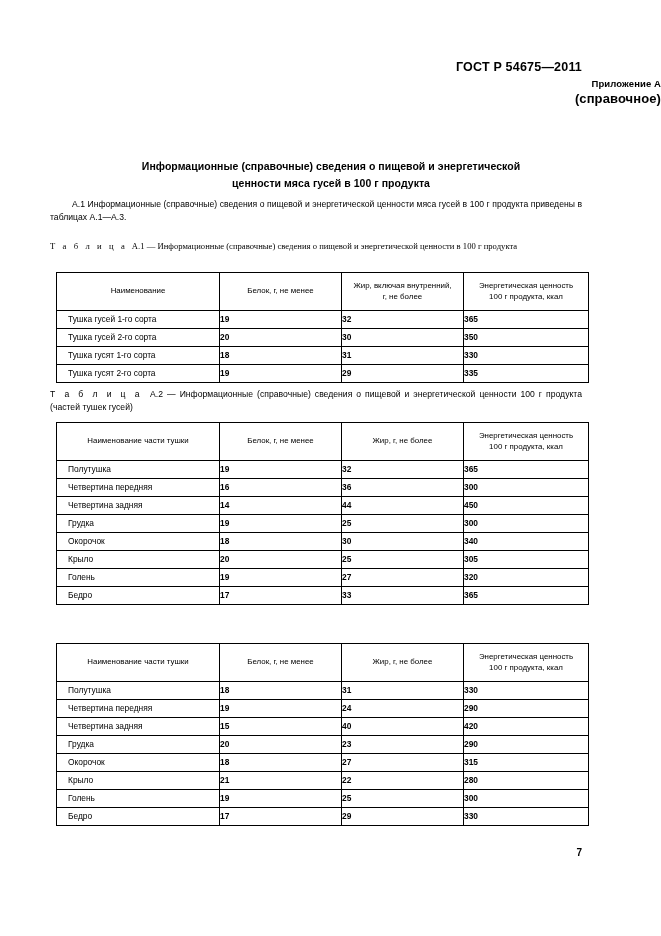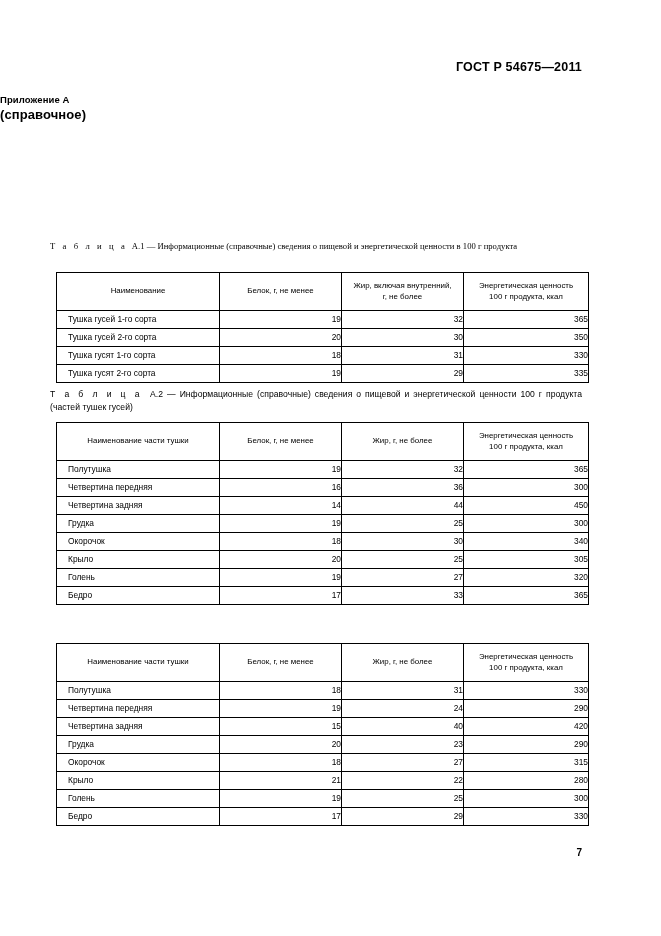--- a/index.html
+++ b/index.html
@@ -30,24 +30,24 @@
     right: 79px;
     font-size: 12.5px;
     font-weight: bold;
     letter-spacing: 0.2px;
     white-space: nowrap;
   }
 
   
   .annex-block {
     position: absolute;
-    top: 92px;
+    top: 76px;
     left: 0;
     width: 661px;
-    text-align: left;
+    text-align: right;
   }
   .annex-title {
     font-size: 9.5px;
     font-weight: bold;
     line-height: 15px;
     letter-spacing: 0.1px;
   }
   .annex-sub {
     font-size: 13px;
     font-weight: bold;
@@ -134,21 +134,22 @@
   .gost-table tbody td {
     height: 17px;
     font-size: 8.4px;
     line-height: 11px;
   }
   .gost-table tbody td.name {
     text-align: left;
     padding-left: 11px;
   }
   .gost-table tbody td.num {
-    text-align: right;
+    text-align: left;
+    font-weight: bold;
   }
   .gost-table thead tr th:first-child,
   .gost-table tbody tr td:first-child { border-left-width: 1.4px; }
   .gost-table thead tr th:last-child,
   .gost-table tbody tr td:last-child { border-right-width: 1.4px; }
   .gost-table thead tr th { border-top-width: 1.4px; }
   .gost-table tbody tr:last-child td { border-bottom-width: 1.4px; }
 
   
   .folio {
@@ -164,21 +165,26 @@
 
 <div class="page">
 
   <div class="running-head">ГОСТ Р 54675—2011</div>
 
   <div class="annex-block">
     <div class="annex-title">Приложение А</div>
     <div class="annex-sub">(справочное)</div>
   </div>
 
-
+  <div class="main-title">
+    <div>Информационные (справочные) сведения о пищевой и энергетической</div>
+    <div>ценности мяса гусей в 100 г продукта</div>
+  </div>
+
+  <div class="para para-a1"><span class="indent"></span><span>А.1  Информационные (справочные) сведения о пищевой и энергетической ценности мяса гусей в 100 г продукта приведены в таблицах А.1—А.3.</span></div>
 
   <div class="tcap tcap-a1">
     <span class="spaced">Т а б л и ц а</span><span>&nbsp; </span><span>А.1</span><span>&nbsp;</span><span>— Информационные (справочные) сведения о пищевой и энергетической ценности в 100 г продукта</span>
   </div>
   <table class="gost-table t-a1">
     <colgroup>
         <col class="c1">
         <col class="c2">
         <col class="c3">
         <col class="c4">

